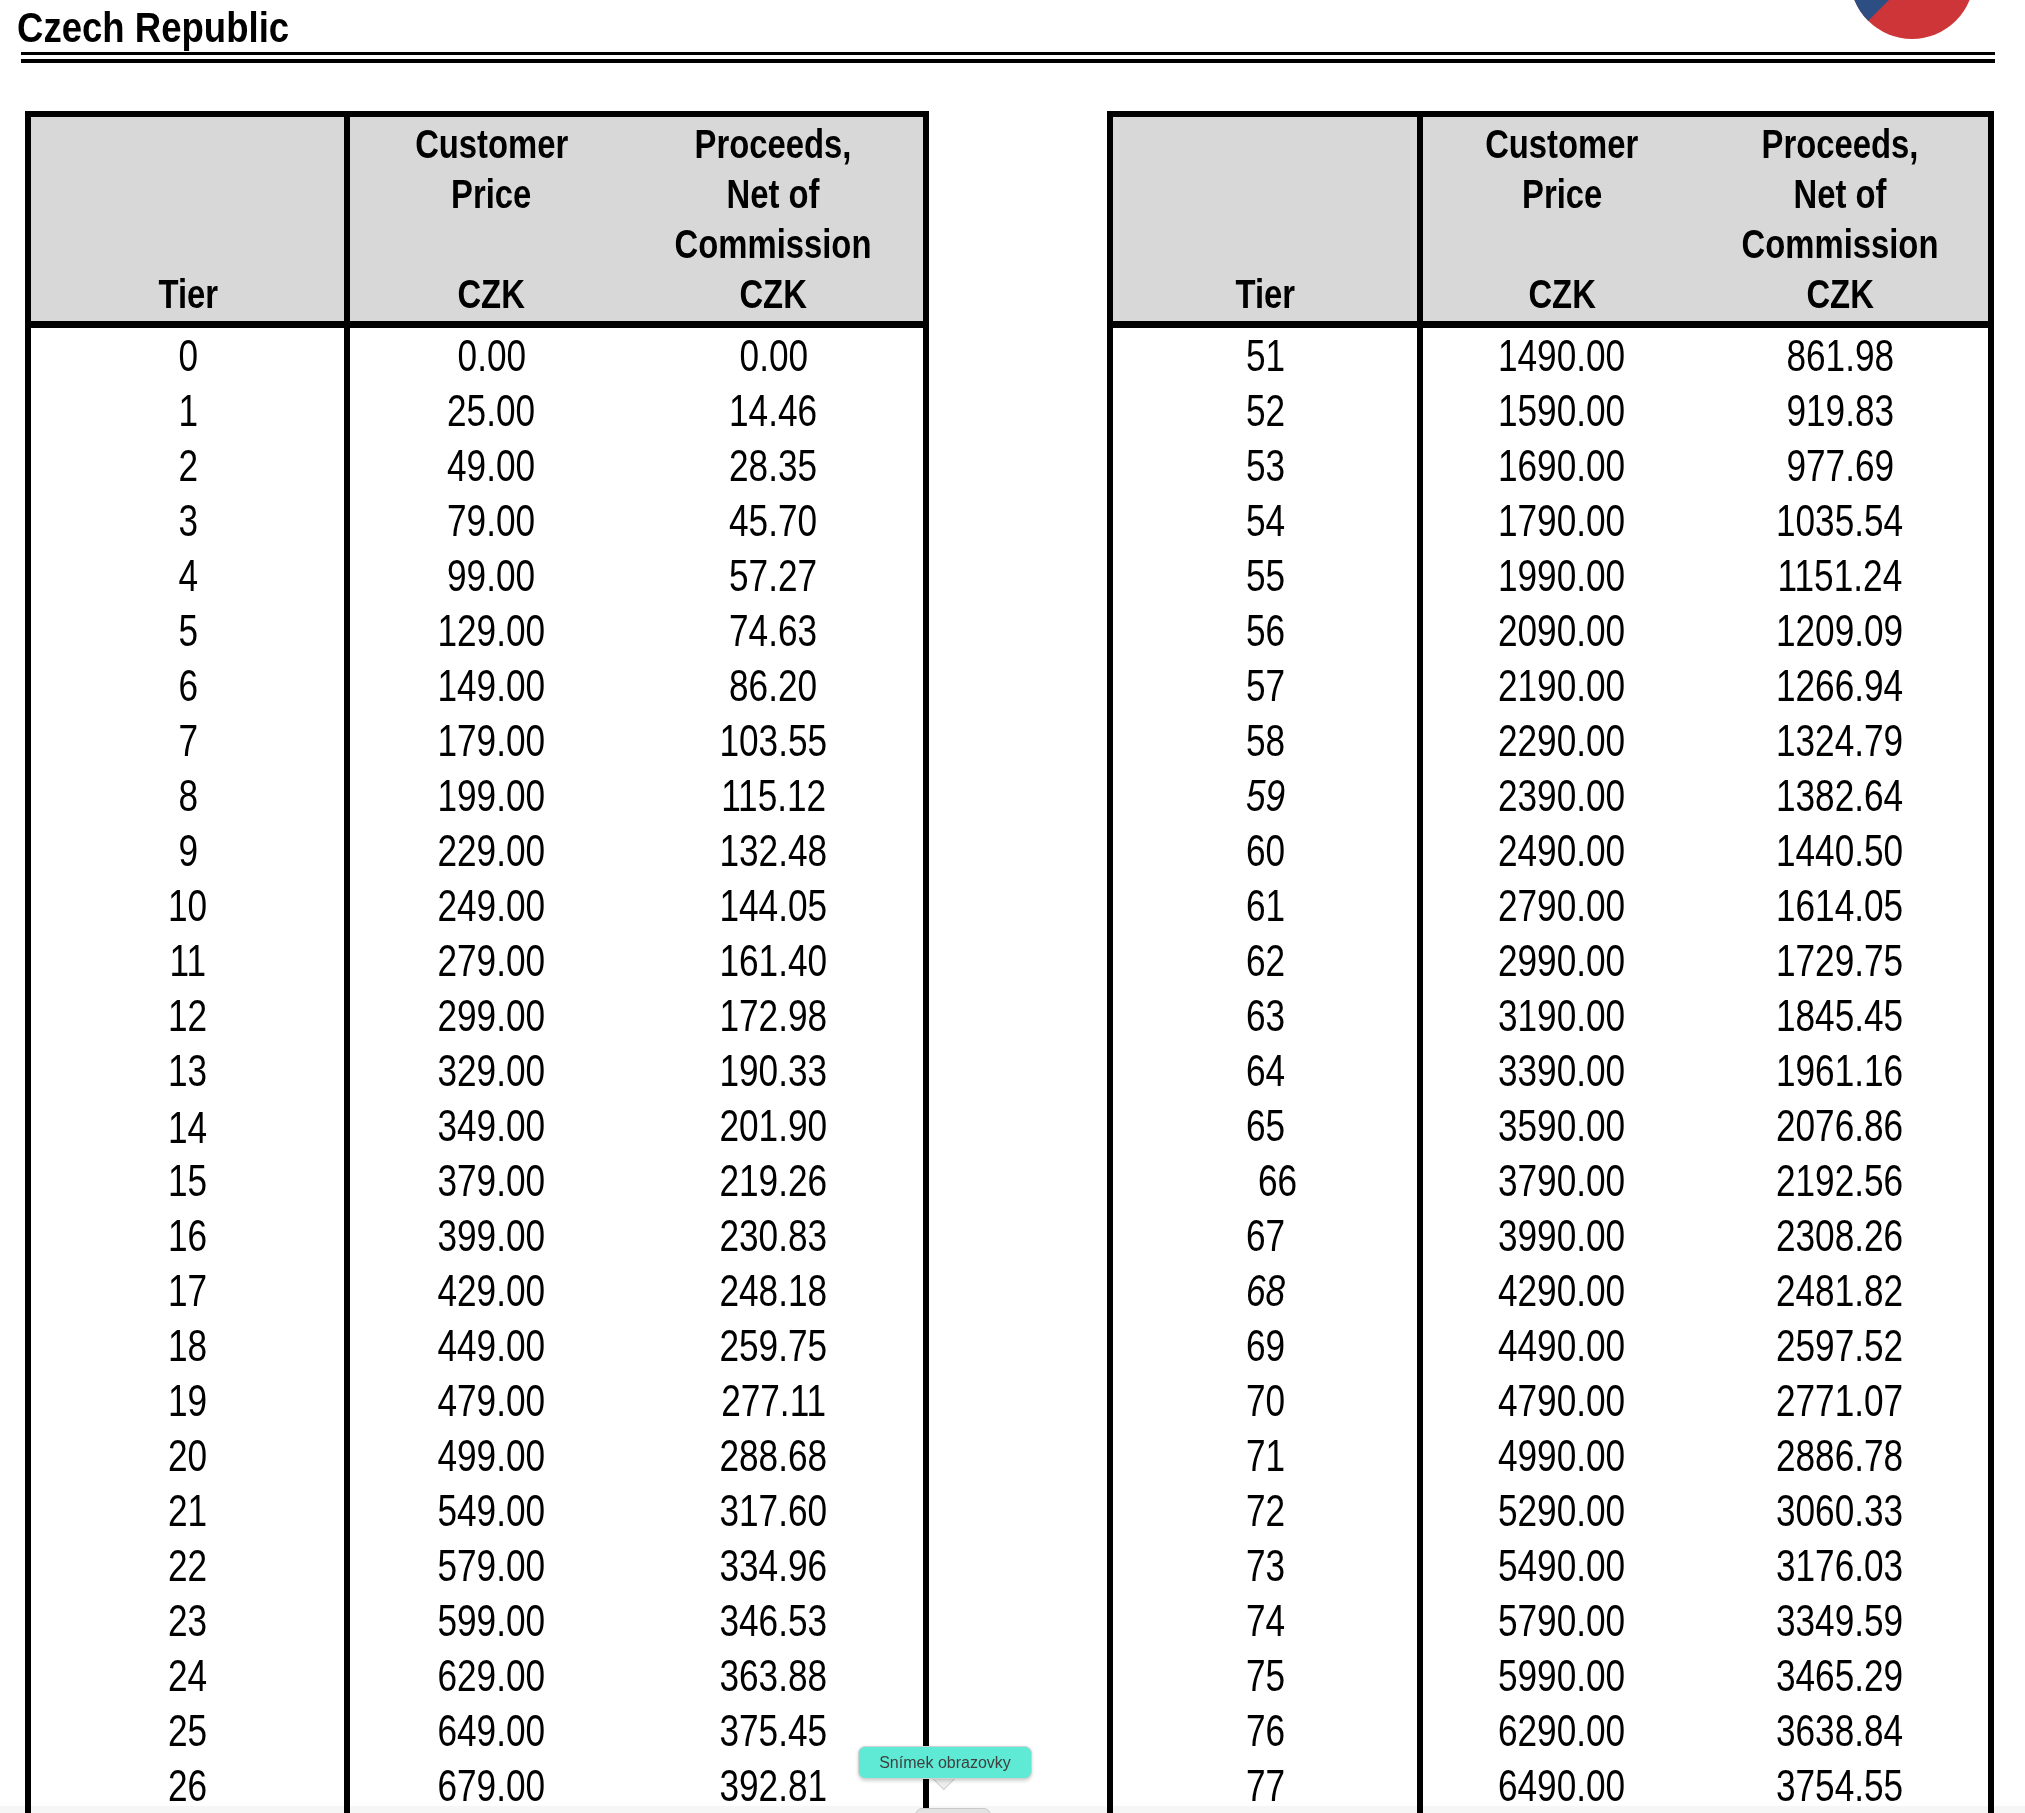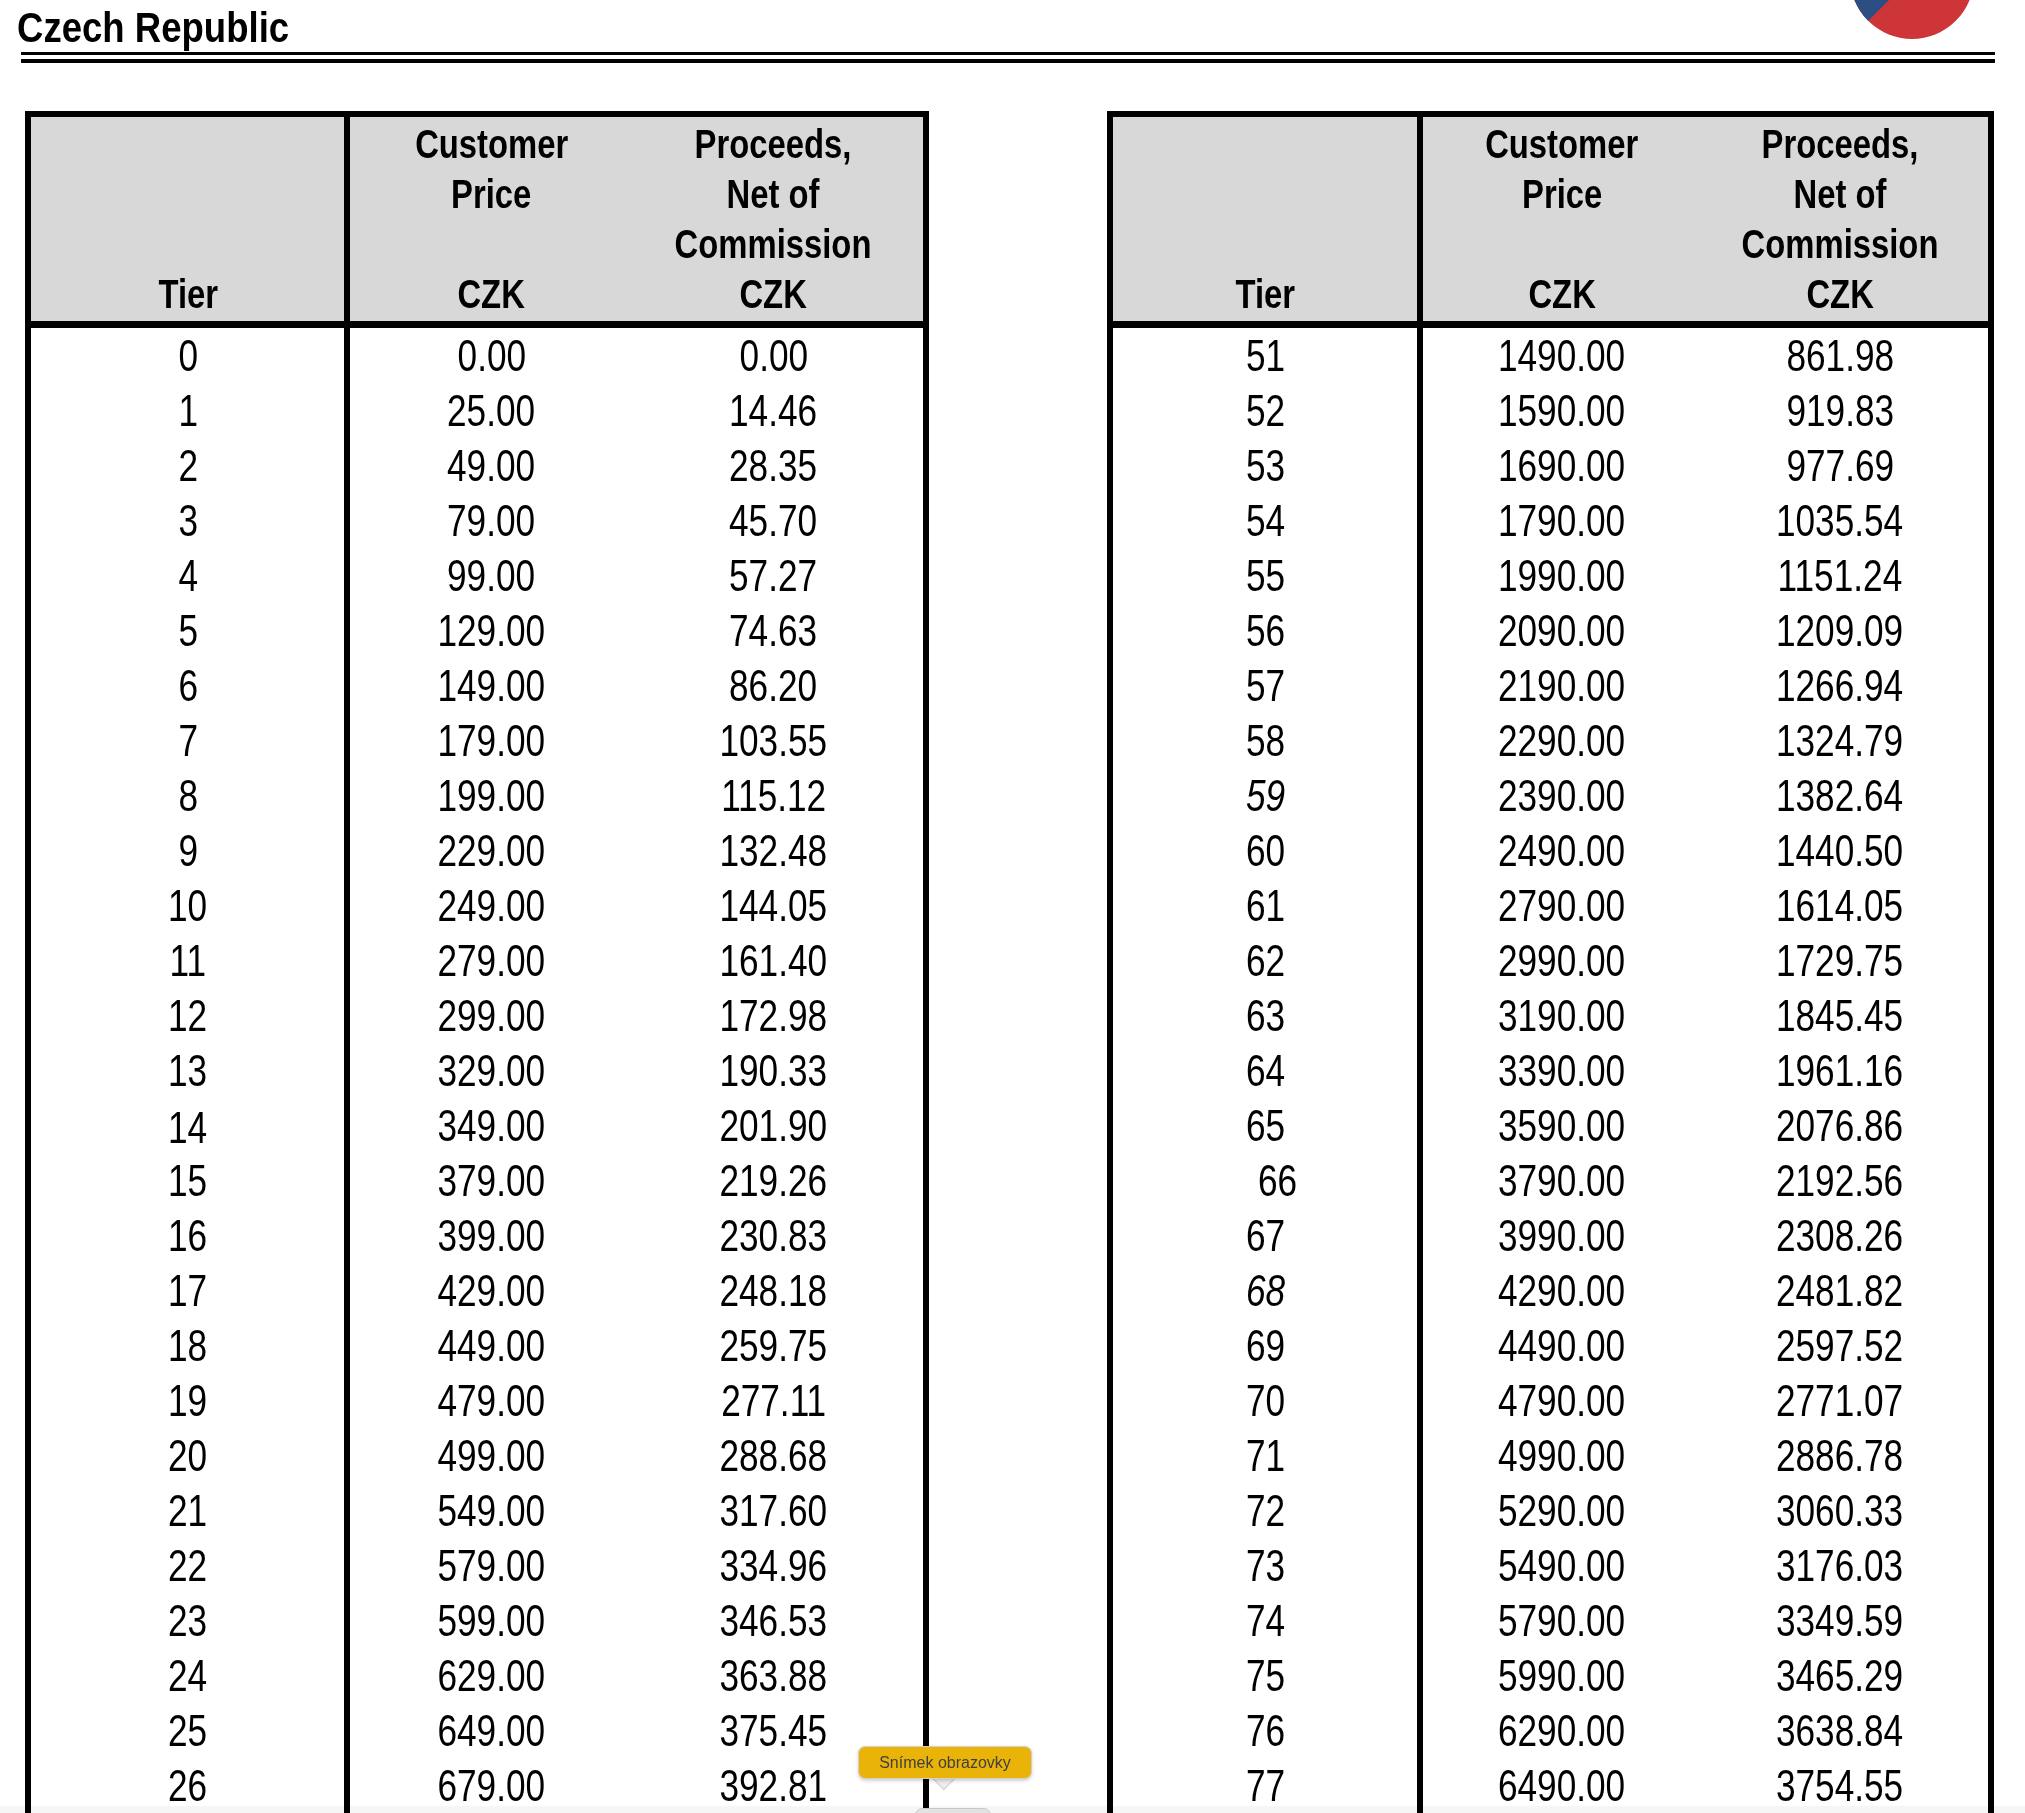--- a/index.html
+++ b/index.html
@@ -29,21 +29,21 @@
   .tier-col-border{border-right:6.8px solid #000;}
   .tbody{display:grid;grid-template-columns:var(--tier) var(--col) var(--col);grid-auto-rows:55px;}
   .cell{display:flex;align-items:center;justify-content:center;font-size:44px;}
   
   #bottom-band{position:absolute;left:0;top:1806px;width:2025px;height:7.4px;background:rgba(0,0,0,0.035);}
   #thumb-peek{position:absolute;left:915px;top:1808px;width:76px;height:16px;background:#e2e2e2;
               border:0.6px solid #c9c9c9;border-radius:7.4px;box-sizing:border-box;}
   
   #tooltip-tail{position:absolute;left:934px;top:1766px;width:18.6px;height:18.6px;background:#ededed;
                 border-right:0.6px solid #d0d0d0;border-bottom:0.6px solid #d0d0d0;transform:rotate(45deg);}
-  #tooltip{position:absolute;left:858px;top:1746px;width:174px;height:33px;background:#eab308;
+  #tooltip{position:absolute;left:858px;top:1746px;width:174px;height:33px;background:#5eead4;
            border:0.6px solid #d0d0d0;border-radius:7.4px;box-shadow:0 1.2px 3.7px rgba(0,0,0,0.18);
            display:flex;align-items:center;justify-content:center;font-size:16px;color:#3f3f3f;box-sizing:border-box;}
 </style>
 </head>
 <body>
 
 <div id="title"><span class="tx">Czech Republic</span></div>
 <div id="rule1" class="rule"></div>
 <div id="rule2" class="rule"></div>
 

